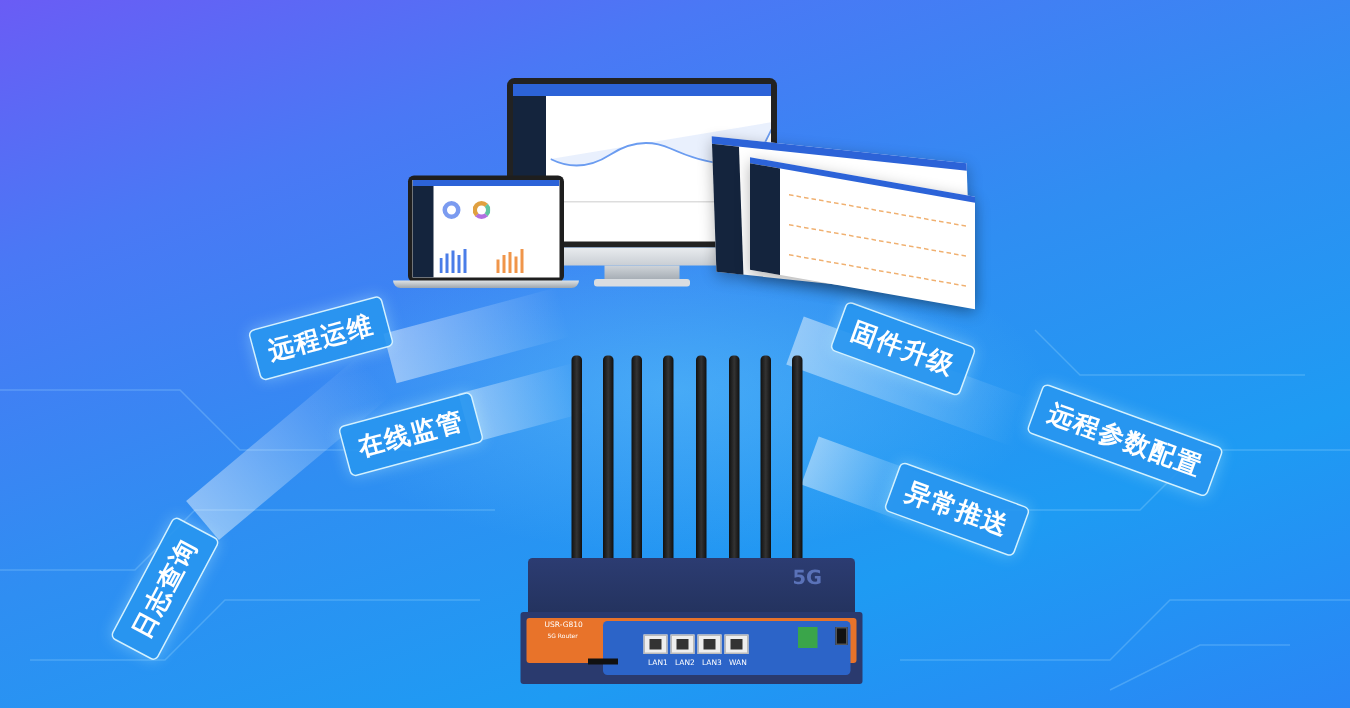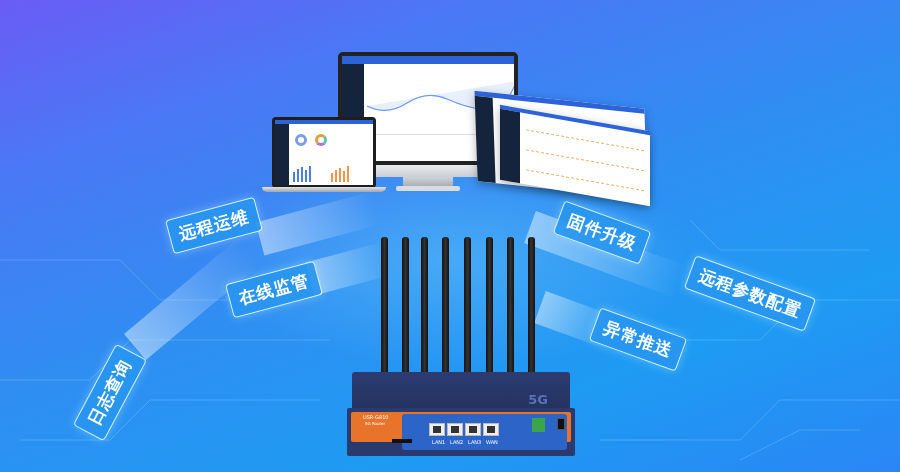--- a/index.html
+++ b/index.html
@@ -124,21 +124,21 @@
 <div class="antenna" style="left:381px;top:237px;height:138px"></div>
 <div class="antenna" style="left:402px;top:237px;height:138px"></div>
 <div class="antenna" style="left:421px;top:237px;height:138px"></div>
 <div class="antenna" style="left:442px;top:237px;height:138px"></div>
 <div class="antenna" style="left:464px;top:237px;height:138px"></div>
 <div class="antenna" style="left:486px;top:237px;height:138px"></div>
 <div class="antenna" style="left:507px;top:237px;height:138px"></div>
 <div class="antenna" style="left:528px;top:237px;height:138px"></div>
 
 <div class="rbody">
-  <span style="position:absolute;right:22px;top:20px;color:#5a72b8;font-size:13px;font-weight:bold">5G</span>
+  <span style="position:absolute;right:22px;top:6px;color:#5a72b8;font-size:13px;font-weight:bold">5G</span>
 </div>
 <div class="rfront">
   <div class="orange">
     <span style="position:absolute;left:12px;top:2px;color:#fff;font-size:5px">USR-G810</span>
     <span style="position:absolute;left:14px;top:9px;color:#fff;font-size:4px">5G Router</span>
   </div>
   <div class="blue2">
     <div style="position:absolute;left:-10px;top:25px;width:20px;height:4px;background:#111"></div>
     <div class="port" style="left:27px"></div>
     <div class="port" style="left:45px"></div>

